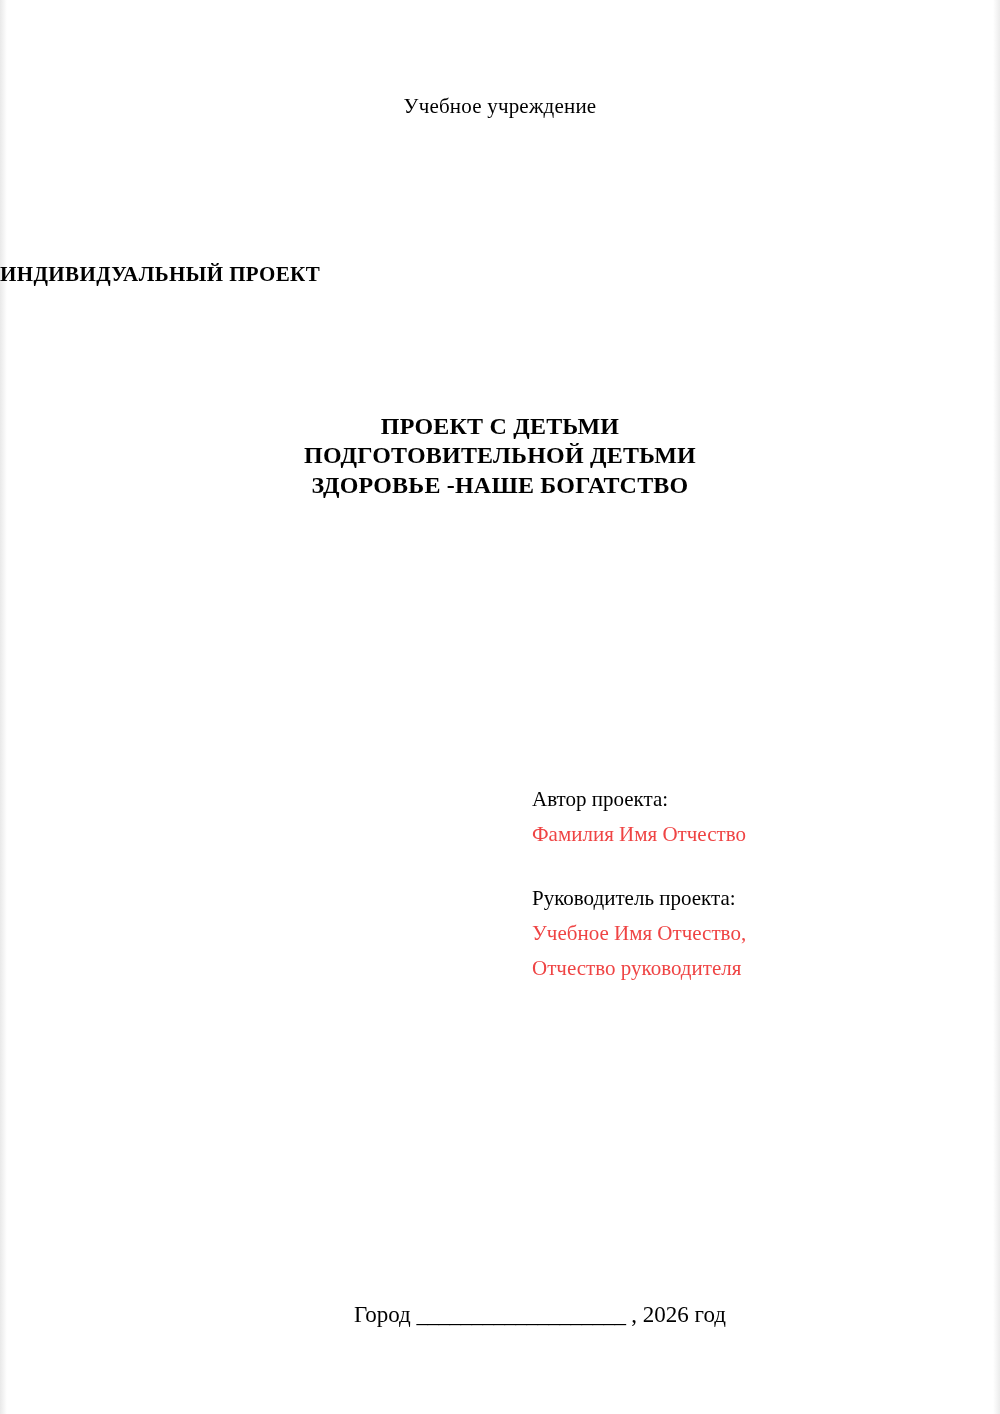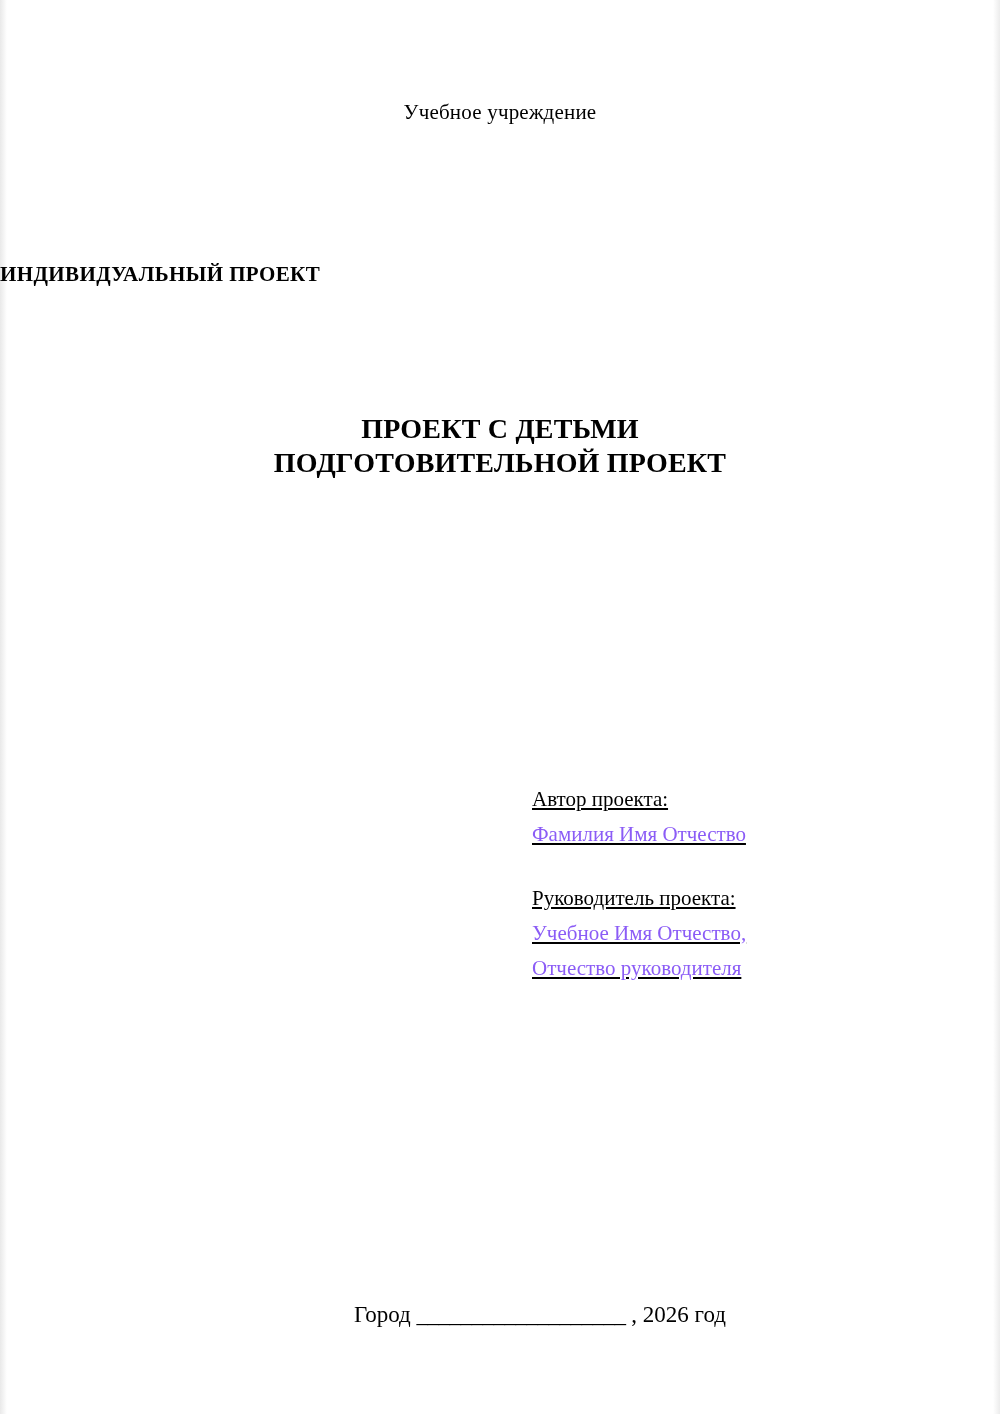--- a/index.html
+++ b/index.html
@@ -33,21 +33,21 @@
     content: "";
     position: absolute;
     top: 0; right: 0;
     width: 7px; height: 100%;
     background: linear-gradient(to left, #ececec, #ffffff);
     pointer-events: none;
   }
 
   .institution {
     position: absolute;
-    top: 100px;
+    top: 94px;
     left: 0;
     width: 100%;
     text-align: center;
     font-size: 21px;
     letter-spacing: 0.2px;
   }
 
   .project-kind {
     position: absolute;
     top: 262px;
@@ -58,21 +58,21 @@
     font-weight: bold;
     letter-spacing: 0.4px;
   }
 
   .project-title {
     position: absolute;
     top: 412px;
     left: 0;
     width: 100%;
     text-align: center;
-    font-size: 28px;
+    font-size: 24px;
     font-weight: bold;
     line-height: 1.22;
     letter-spacing: 0.2px;
     padding: 0 90px;
     box-sizing: border-box;
   }
   .project-title .line {
     display: block;
     white-space: nowrap;
   }
@@ -82,25 +82,24 @@
     top: 782px;
     left: 532px;
     width: 400px;
     font-size: 21px;
     line-height: 1.68;
   }
   .credits .label {
     color: #000000;
   }
   .credits .value {
-    color: #8b5cf6;
+    color: #ef4444;
   }
   .credits .block {
     margin-bottom: 28px;
-    text-decoration: underline;
   }
   .credits .block:last-child {
     margin-bottom: 16px;
   }
 
   .footer-place {
     position: absolute;
     bottom: 86px;
     left: 0;
     width: 100%;
@@ -116,21 +115,22 @@
 <body>
 
 <div class="page">
 
   <div class="institution">Учебное учреждение</div>
 
   <div class="project-kind">ИНДИВИДУАЛЬНЫЙ ПРОЕКТ</div>
 
   <div class="project-title">
     <span class="line">ПРОЕКТ С ДЕТЬМИ</span>
-    <span class="line">ПОДГОТОВИТЕЛЬНОЙ ПРОЕКТ</span>
+    <span class="line">ПОДГОТОВИТЕЛЬНОЙ ДЕТЬМИ</span>
+    <span class="line">ЗДОРОВЬЕ -НАШЕ БОГАТСТВО</span>
   </div>
 
   <div class="credits">
     <div class="block">
       <div class="label">Автор проекта:</div>
       <div class="value">Фамилия Имя Отчество</div>
     </div>
     <div class="block">
       <div class="label">Руководитель проекта:</div>
       <div class="value">Учебное Имя Отчество,</div>

